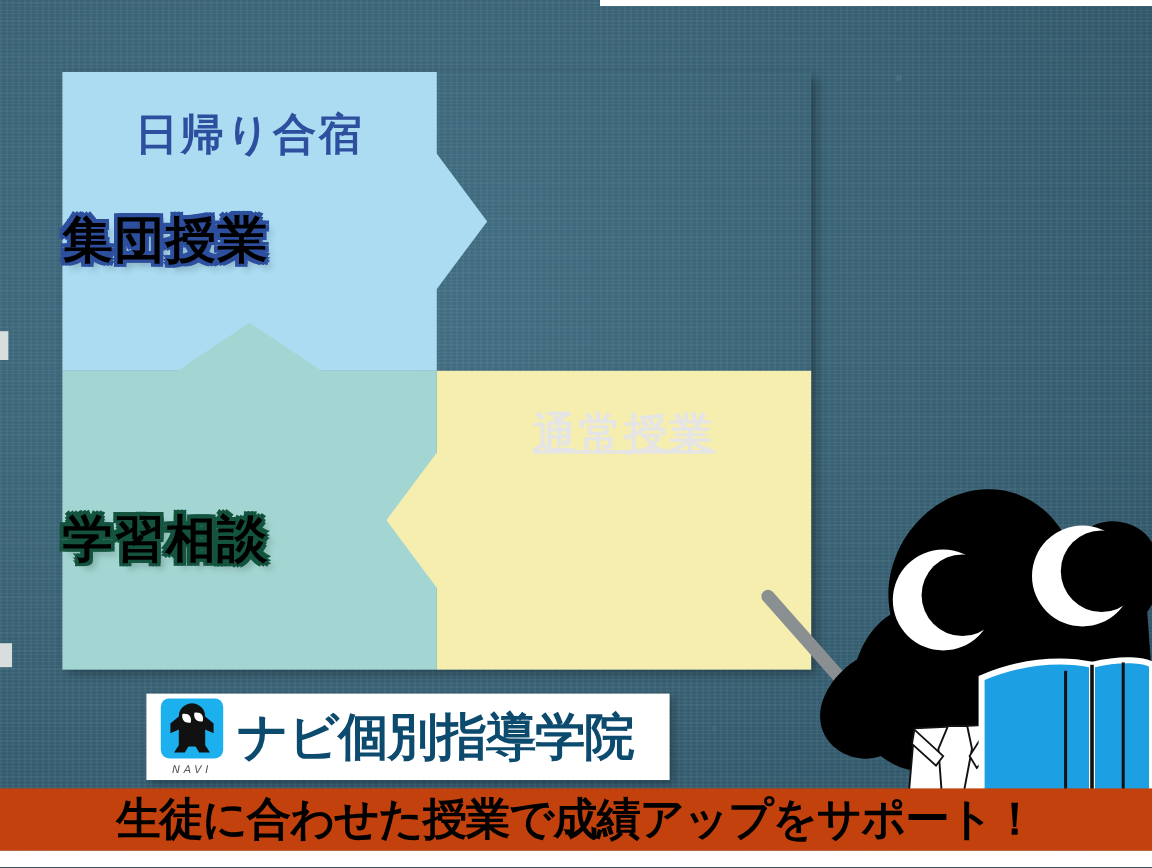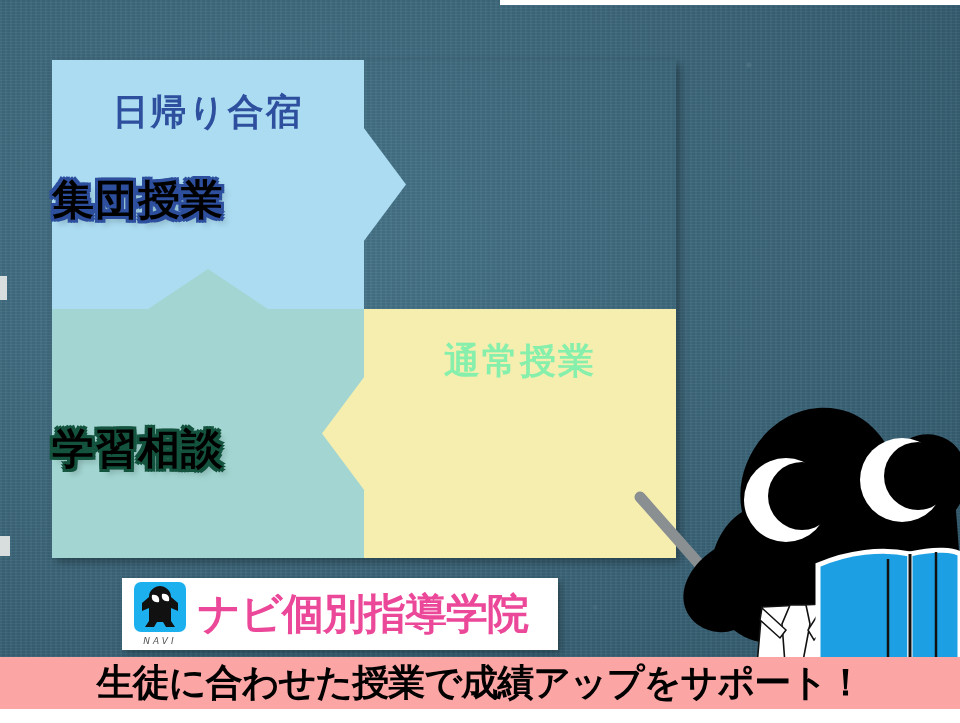--- a/index.html
+++ b/index.html
@@ -87,47 +87,47 @@
   .q-tag {
     position:absolute; left:0; right:0; top:112px;
     text-align:left;
     font-family:"DejaVu Sans", sans-serif;
     font-size:42px; font-weight:700; letter-spacing:1px;
     color:#000000; white-space:nowrap;
   }
   .q-tl .q-head { color:#2d4f9e; }
   .q-tr .q-head { color:#9e2a44; font-size:34px; letter-spacing:0; }
   .q-bl .q-head { color:#14543f; }
-  .q-br .q-head { color:#86efac; }
+  .q-br .q-head { color:#e5e5e5;text-decoration:underline; }
 
   .q-tl .q-tag { text-shadow: 3px 0 0 #2d4f9e,-3px 0 0 #2d4f9e,0 3px 0 #2d4f9e,0 -3px 0 #2d4f9e,3px 3px 0 #2d4f9e,-3px 3px 0 #2d4f9e,3px -3px 0 #2d4f9e,-3px -3px 0 #2d4f9e, 5px 5px 6px rgba(0,0,0,.25); }
   .q-tr .q-tag { text-shadow: 3px 0 0 #9e2a44,-3px 0 0 #9e2a44,0 3px 0 #9e2a44,0 -3px 0 #9e2a44,3px 3px 0 #9e2a44,-3px 3px 0 #9e2a44,3px -3px 0 #9e2a44,-3px -3px 0 #9e2a44, 5px 5px 6px rgba(0,0,0,.25); }
   .q-bl .q-tag { text-shadow: 3px 0 0 #14543f,-3px 0 0 #14543f,0 3px 0 #14543f,0 -3px 0 #14543f,3px 3px 0 #14543f,-3px 3px 0 #14543f,3px -3px 0 #14543f,-3px -3px 0 #14543f, 5px 5px 6px rgba(0,0,0,.25); }
   .q-br .q-tag { text-shadow: 3px 0 0 #2a2a2a,-3px 0 0 #2a2a2a,0 3px 0 #2a2a2a,0 -3px 0 #2a2a2a,3px 3px 0 #2a2a2a,-3px 3px 0 #2a2a2a,3px -3px 0 #2a2a2a,-3px -3px 0 #2a2a2a, 5px 5px 6px rgba(0,0,0,.25); }
 
   
   #mascot { position:absolute; left:610px; top:392px; width:350px; height:285px; }
 
   
   #logobar {
     position:absolute; left:122px; top:578px; width:436px; height:72px;
     background:#ffffff;
     display:flex; align-items:center; padding:3px 8px 3px 10px;
     box-shadow:3px 3px 7px rgba(0,0,0,.3);
   }
   #logo-mark { width:58px; height:66px; flex:0 0 auto; position:relative;font-style:italic; }
   #logo-text {
     font-family:"DejaVu Sans", sans-serif;
-    font-size:42px; font-weight:700; color:#ec4899;
+    font-size:42px; font-weight:700; color:#0c4a6e;
     letter-spacing:-1px; margin-left:8px; white-space:nowrap;
   }
   
   #banner {
     position:absolute; left:0; top:657px; width:960px; height:52px;
-    background:#fca5a5;
+    background:#c2410c;
     display:flex; align-items:center; justify-content:center;
   }
   #banner-text {
     font-family:"DejaVu Sans", sans-serif;
     font-size:37px; font-weight:700; color:#000;
     letter-spacing:-1px; white-space:nowrap;
   }
   #bottomblack { position:absolute; left:0; top:709px; width:960px; height:14px; background:#ffffff; }
 </style>
 </head>

